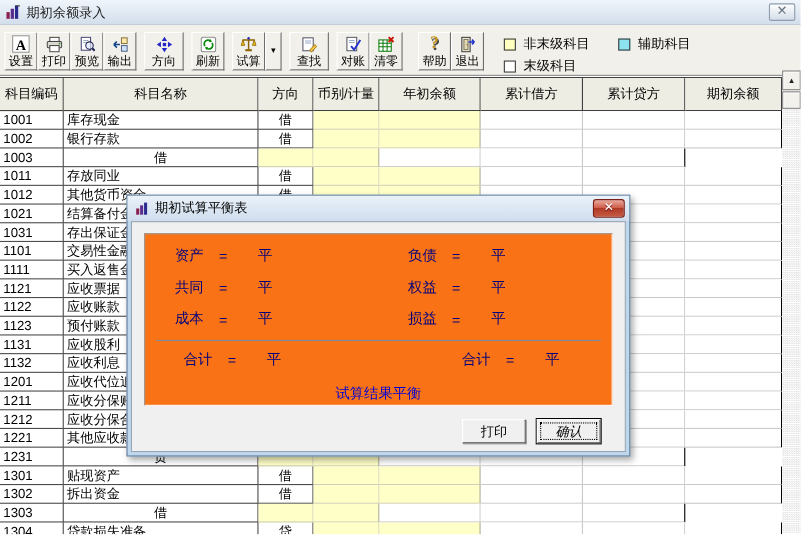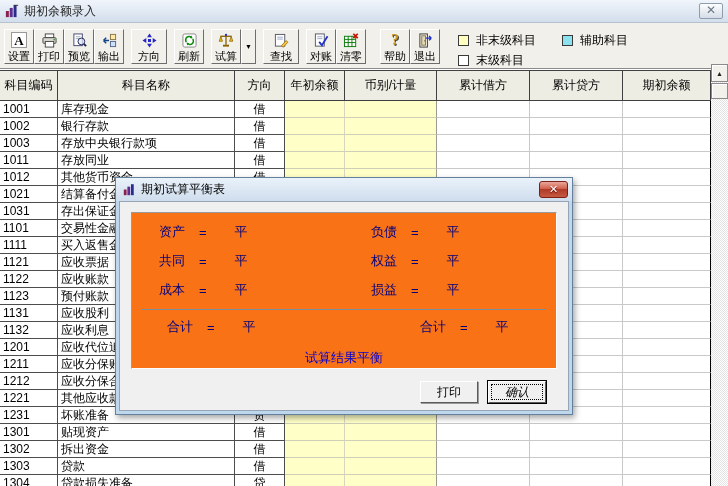--- a/index.html
+++ b/index.html
@@ -260,22 +260,22 @@
       </div>
       <div></div>
     </div>
   </div>
 
   <div class="grid">
     <div class="grid-header">
         <div class="hcell">科目编码</div>
         <div class="hcell">科目名称</div>
         <div class="hcell">方向</div>
+        <div class="hcell">币别/计量</div>
         <div class="hcell">年初余额</div>
-        <div class="hcell">币别/计量</div>
         <div class="hcell">累计借方</div>
         <div class="hcell">累计贷方</div>
         <div class="hcell">期初余额</div>
       </div>
     <div>
         <div class="grid-row">
           <div class="cell c0">1001</div>
           <div class="cell c1">库存现金</div>
           <div class="cell c2">借</div>
           <div class="cell c3"></div>
@@ -289,21 +289,20 @@
           <div class="cell c1">银行存款</div>
           <div class="cell c2">借</div>
           <div class="cell c3"></div>
           <div class="cell c4"></div>
           <div class="cell c5"></div>
           <div class="cell c6"></div>
           <div class="cell c7"></div>
         </div>
         <div class="grid-row">
           <div class="cell c0">1003</div>
-          <div class="cell c1">存放中央银行款项</div>
           <div class="cell c2">借</div>
           <div class="cell c3"></div>
           <div class="cell c4"></div>
           <div class="cell c5"></div>
           <div class="cell c6"></div>
           <div class="cell c7"></div>
         </div>
         <div class="grid-row">
           <div class="cell c0">1011</div>
           <div class="cell c1">存放同业</div>
@@ -449,21 +448,20 @@
           <div class="cell c1">其他应收款</div>
           <div class="cell c2">借</div>
           <div class="cell c3"></div>
           <div class="cell c4"></div>
           <div class="cell c5"></div>
           <div class="cell c6"></div>
           <div class="cell c7"></div>
         </div>
         <div class="grid-row">
           <div class="cell c0">1231</div>
-          <div class="cell c1">坏账准备</div>
           <div class="cell c2">贷</div>
           <div class="cell c3"></div>
           <div class="cell c4"></div>
           <div class="cell c5"></div>
           <div class="cell c6"></div>
           <div class="cell c7"></div>
         </div>
         <div class="grid-row">
           <div class="cell c0">1301</div>
           <div class="cell c1">贴现资产</div>
@@ -479,21 +477,20 @@
           <div class="cell c1">拆出资金</div>
           <div class="cell c2">借</div>
           <div class="cell c3"></div>
           <div class="cell c4"></div>
           <div class="cell c5"></div>
           <div class="cell c6"></div>
           <div class="cell c7"></div>
         </div>
         <div class="grid-row">
           <div class="cell c0">1303</div>
-          <div class="cell c1">贷款</div>
           <div class="cell c2">借</div>
           <div class="cell c3"></div>
           <div class="cell c4"></div>
           <div class="cell c5"></div>
           <div class="cell c6"></div>
           <div class="cell c7"></div>
         </div>
         <div class="grid-row">
           <div class="cell c0">1304</div>
           <div class="cell c1">贷款损失准备</div>

